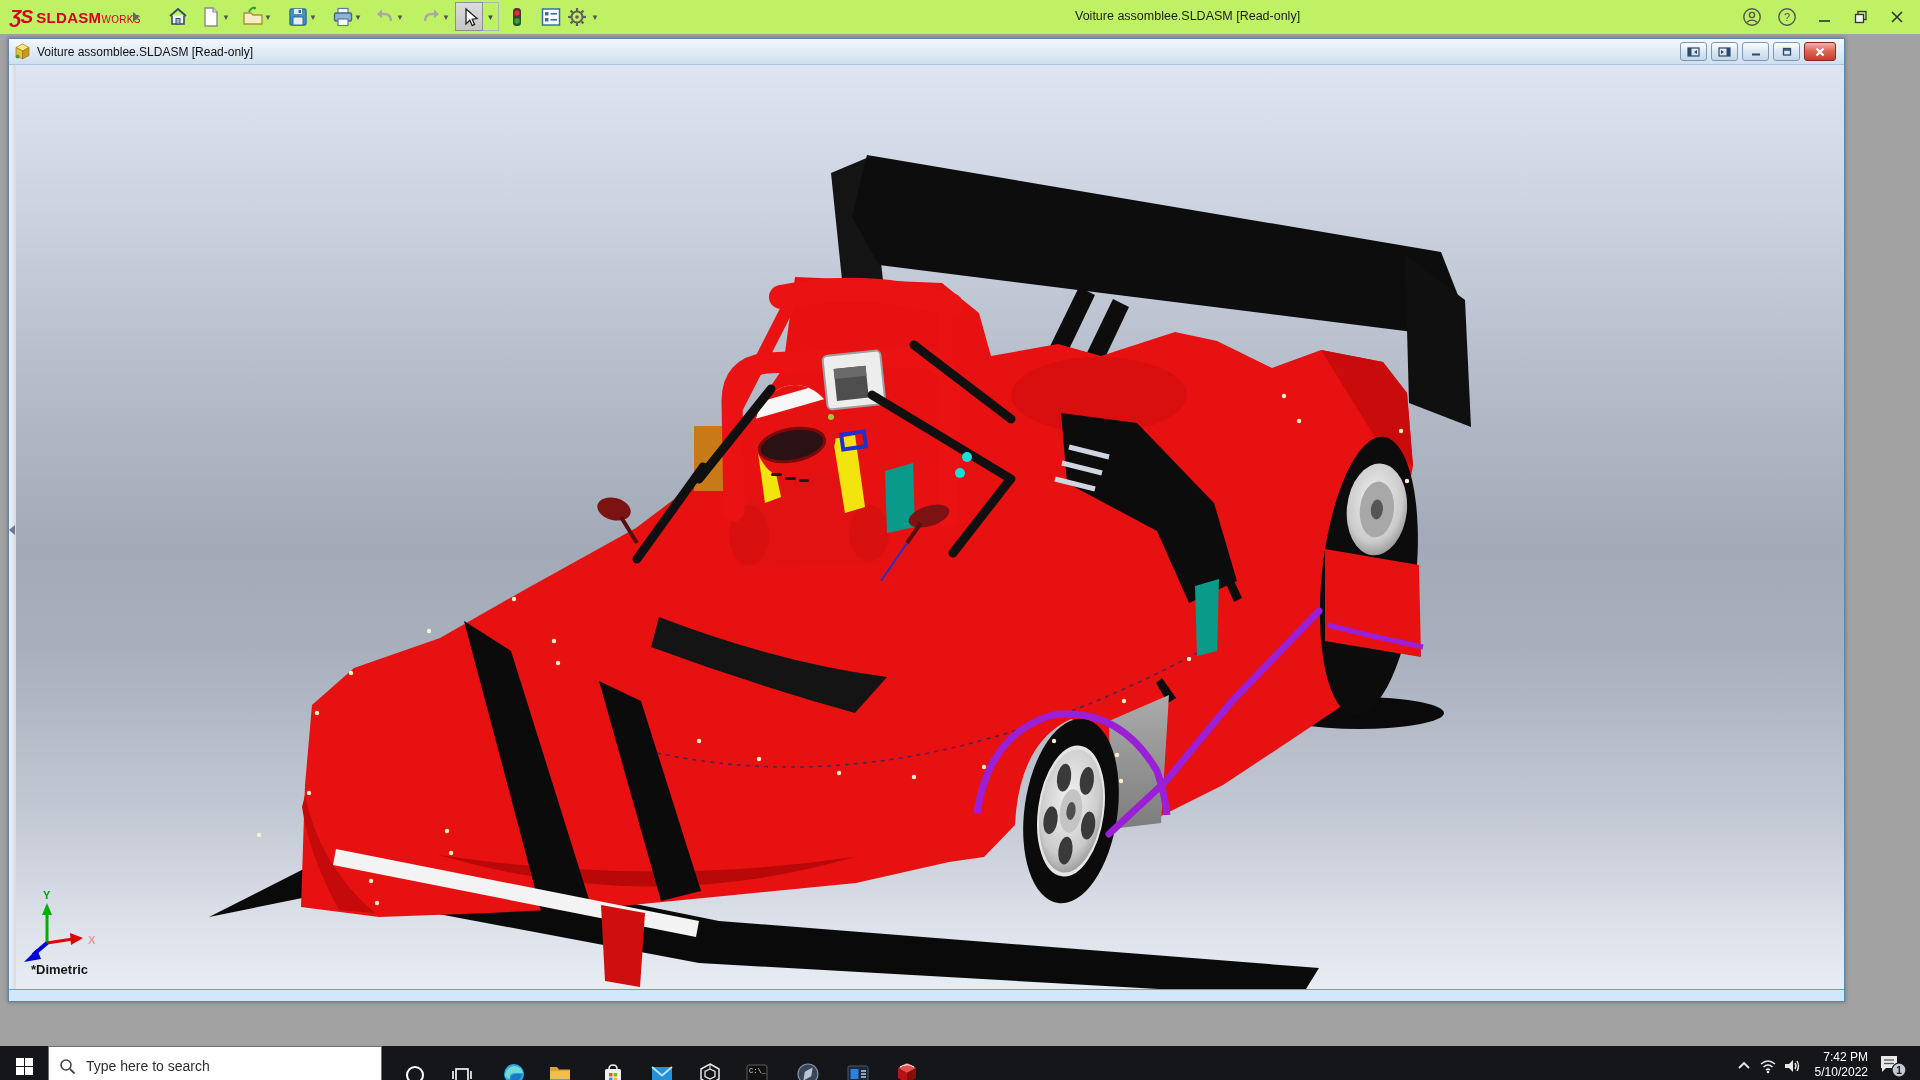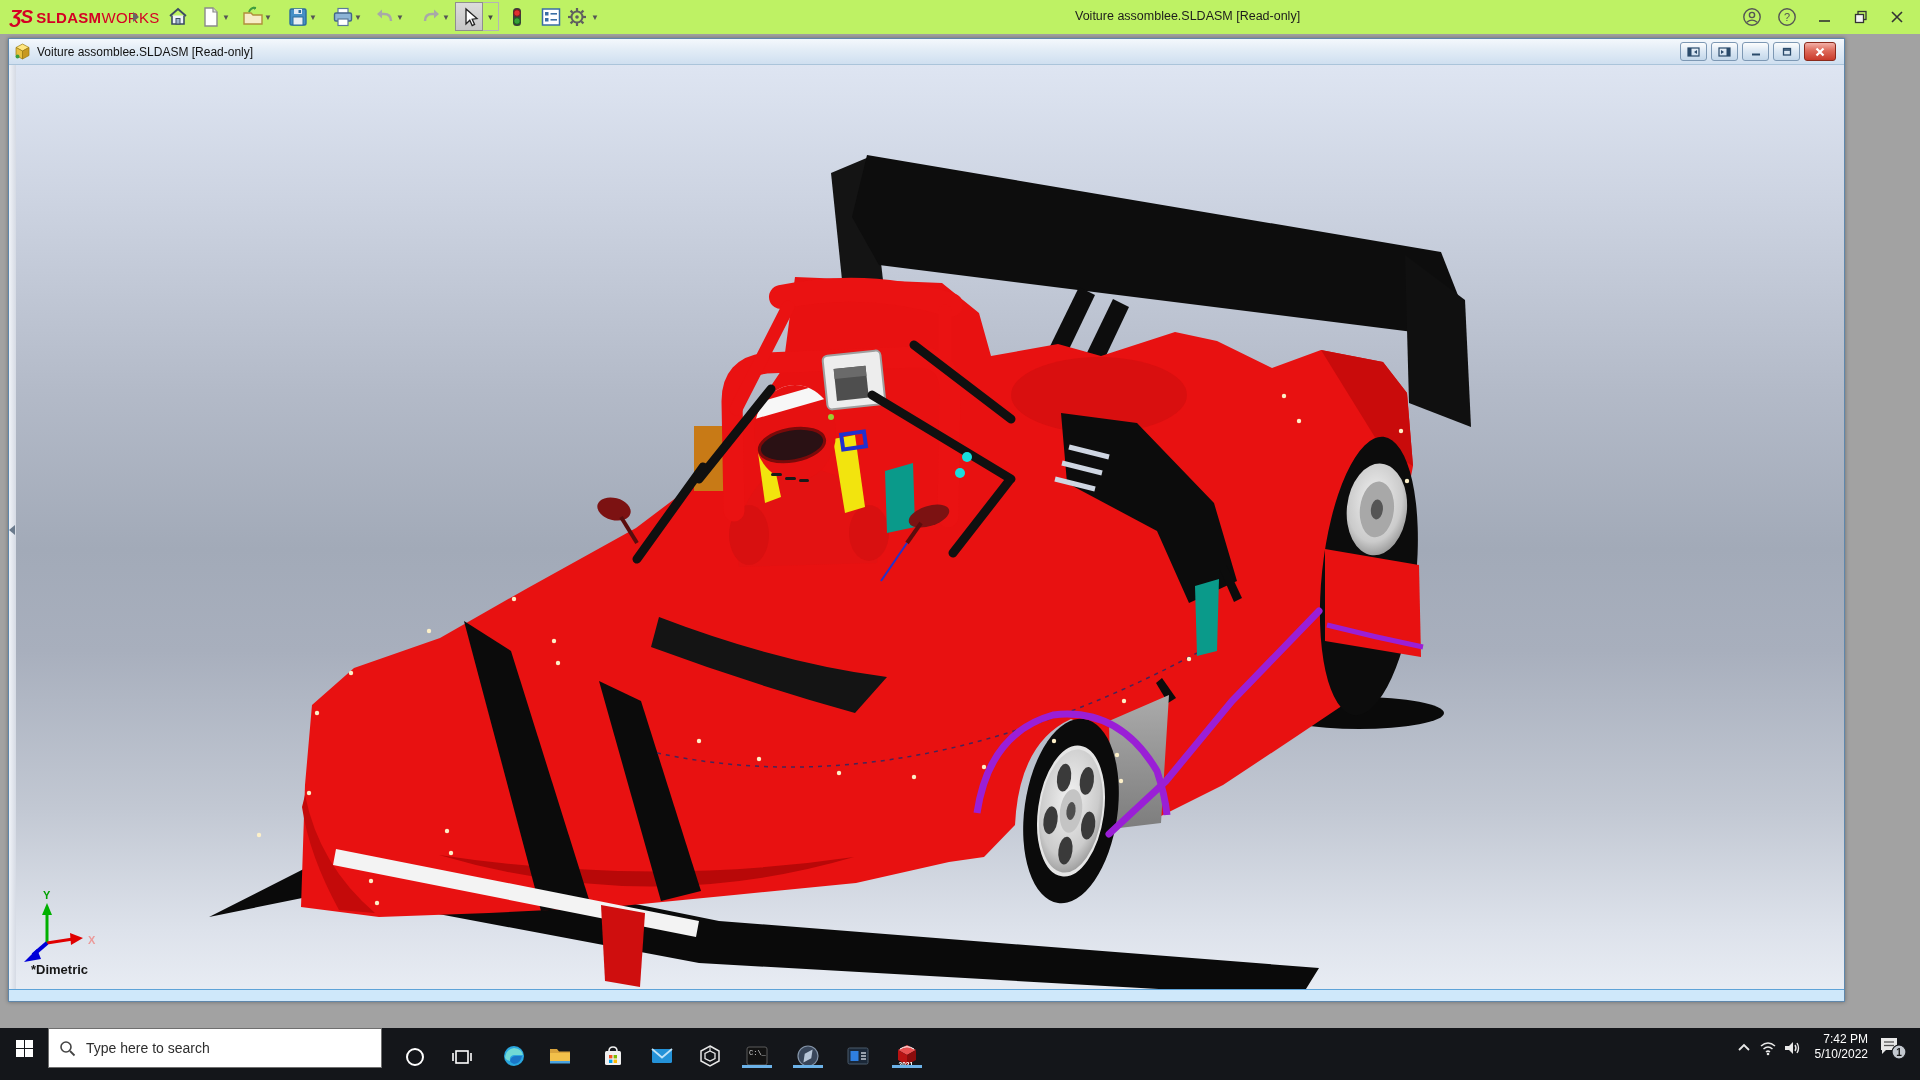--- a/index.html
+++ b/index.html
@@ -4,21 +4,21 @@
 <style>
   * { margin:0; padding:0; box-sizing:border-box; }
   html,body { width:1920px; height:1080px; overflow:hidden; font-family:"Liberation Sans", sans-serif; }
   body { background:#a2a2a2; position:relative; }
 
   
   .titlebar { position:absolute; top:0; left:0; width:1920px; height:41px; background:#bef264; border-bottom:1px solid #d7d7d7; }
   .logo { position:absolute; left:10px; top:6px; display:flex; align-items:baseline; color:#d50024; }
   .logo .mark { font-style:italic; font-weight:bold; font-size:19px; letter-spacing:-1px; margin-right:4px; }
   .logo .b1 { font-weight:700; font-size:15px; letter-spacing:.3px; }
-  .logo .b2 { font-weight:400; font-size:15px; letter-spacing:.3px; }
+  .logo .b2 { font-weight:400; font-size:10px; letter-spacing:.3px; }
   .flyout { position:absolute; left:133px; top:12px; width:0; height:0; border-left:6px solid #666; border-top:5px solid transparent; border-bottom:5px solid transparent; }
   .tb-icon { position:absolute; top:5px; width:24px; height:24px; }
   .tb-caret { position:absolute; top:13px; font-size:8px; color:#555; width:10px; text-align:center; }
   .sel-box { position:absolute; left:455px; top:2px; width:28px; height:29px; background:linear-gradient(#dcdcdc,#c6c6c6); border:1px solid #8f8f8f; }
   .sel-caret-box { position:absolute; left:483px; top:2px; width:16px; height:29px; border:1px solid #b5b5b5; border-left:none; color:#444; font-size:8px; text-align:center; line-height:29px; }
   .app-title { position:absolute; left:1075px; top:9px; font-size:12.5px; color:#1c1c1c; }
   .win-ctl { position:absolute; top:5px; width:26px; height:24px; display:flex; align-items:center; justify-content:center; }
 
   
   .workspace { position:absolute; top:34px; left:0; width:1920px; height:1006px; background:#a2a2a2; }
@@ -32,21 +32,21 @@
   .doc-btn.close { width:32px; background:linear-gradient(#f2b0a8,#de6a5a 45%,#c93a2a); border-color:#8a2a1c; }
   .viewport { position:absolute; top:26px; left:0; width:1835px; height:930px;
      background:linear-gradient(180deg,#dee5f2 0%,#ccd3e1 15%,#b3bac8 35%,#a2aab8 52%,#a8afbd 63%,#c2c8d3 80%,#dde2eb 93%,#e9edf4 100%); overflow:hidden; }
   .bottom-strip { position:absolute; left:0; right:0; bottom:0; height:6px; background:#cfe8fa; border-top:1px solid #5ea3d8; }
   .splitter { position:absolute; left:0; top:0; width:7px; height:100%; background:linear-gradient(90deg,#f0f3f8,#d5dae4); }
   .splitter .arr { position:absolute; left:0px; top:460px; width:0; height:0; border-right:6px solid #6a7a8c; border-top:5px solid transparent; border-bottom:5px solid transparent; }
   .view-label { position:absolute; left:22px; bottom:18px; font-size:13px; font-weight:bold; color:#161616; }
   .scene { position:absolute; left:0; top:0; }
 
   
-  .taskbar { position:absolute; bottom:0; left:0; width:1920px; height:52px; background:#14161a; }
+  .taskbar { position:absolute; bottom:0; left:0; width:1920px; height:34px; background:#14161a; }
   .start { position:absolute; left:0; top:0; width:48px; height:40px; display:flex; align-items:center; justify-content:center; }
   .searchbox { position:absolute; left:48px; top:0; width:334px; height:40px; background:#fff; display:flex; align-items:center; border:1px solid #6f6f6f; }
   .searchbox .txt { font-size:14px; color:#2e2e2e; margin-left:10px; }
   .tb-app { position:absolute; top:0; width:44px; height:40px; display:flex; align-items:flex-end; justify-content:center; }
   .underline { position:absolute; bottom:0; width:30px; height:3px; background:#6cb2e8; }
   .tray-ico { position:absolute; top:0; height:40px; display:flex; align-items:center; justify-content:center; width:24px; }
   .clock { position:absolute; right:52px; top:4px; width:64px; text-align:right; color:#fff; font-size:12px; line-height:15px; }
   .badge-num { font-weight:bold; }
 </style>
 </head>

